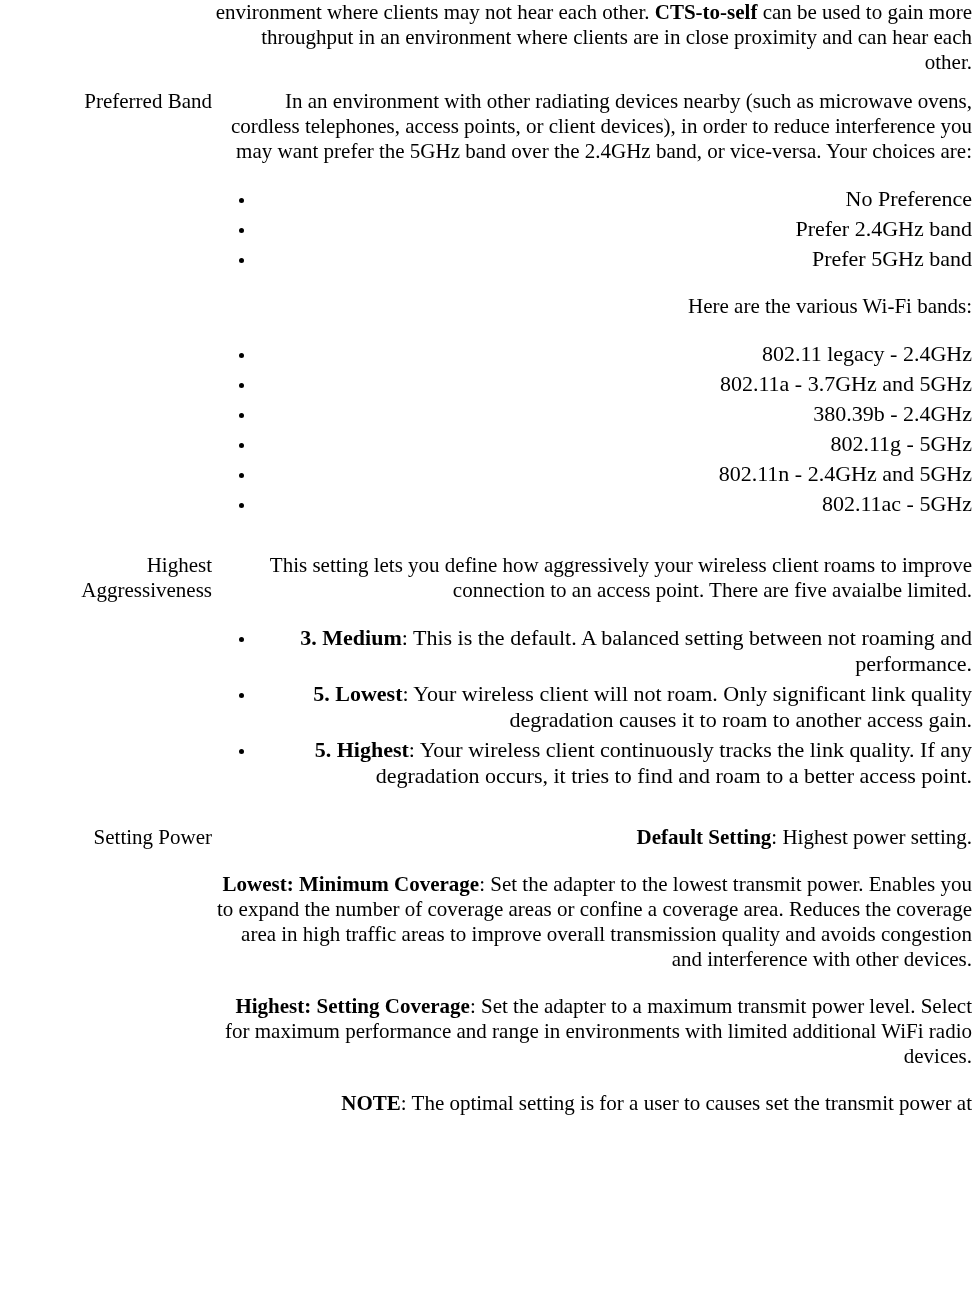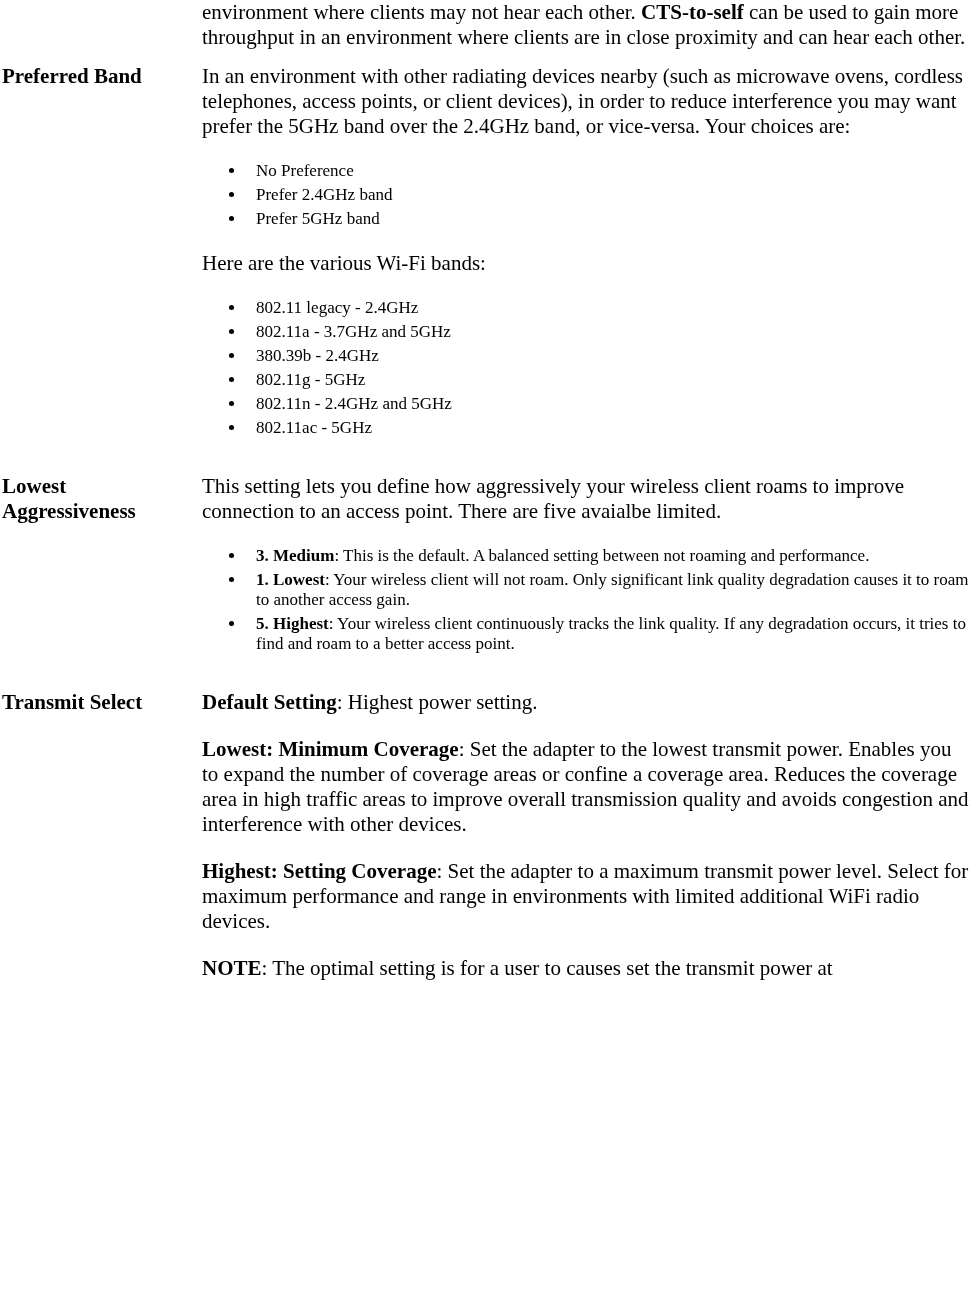--- a/index.html
+++ b/index.html
@@ -7,47 +7,48 @@
       font-size: 21px;
       margin: 0;
       padding: 0;
       color: #000;
       width: 972px;
       background: #fff;
     }
     table {
       border-collapse: collapse;
       width: 100%;
+      text-align: right;
     }
     td {
       vertical-align: top;
       padding: 0;
       padding-bottom: 14px;
     }
     td.label {
       width: 200px;
       padding-right: 0;
-      padding-left: 2px;
-      font-weight: bold;
+      padding-left: 12px;
+      font-weight: normal;
     }
     td.desc {
       padding-right: 0;
     }
     ul {
       margin: 22px 0;
       padding-left: 44px;
     }
     li {
       margin-bottom: 4px;
       padding-left: 10px;
       list-style-type: disc;
       font-size: 17px;
     }
     li span {
-      font-size: 17px;
+      font-size: 22px;
     }
     p {
       margin: 22px 0 0 0;
     }
     p.first {
       margin-top: 0;
     }
     b {
       font-weight: bold;
     }
@@ -79,33 +80,33 @@
         <li><span>802.11a - 3.7GHz and 5GHz</span></li>
         <li><span>380.39b - 2.4GHz</span></li>
         <li><span>802.11g - 5GHz</span></li>
         <li><span>802.11n - 2.4GHz and 5GHz</span></li>
         <li><span>802.11ac - 5GHz</span></li>
       </ul>
     </td>
   </tr>
 
   <tr>
-    <td class="label">Lowest Aggressiveness</td>
+    <td class="label">Highest Aggressiveness</td>
     <td class="desc">
       <p class="first">This setting lets you define how aggressively your wireless client roams to improve connection to an access point. There are five avaialbe limited.</p>
       <ul>
         <li><span><b>3. Medium</b><span>: This is the default. A balanced setting between not roaming and performance.</span></span></li>
-        <li><span><b>1. Lowest</b><span>: Your wireless client will not roam. Only significant link quality degradation causes it to roam to another access gain.</span></span></li>
+        <li><span><b>5. Lowest</b><span>: Your wireless client will not roam. Only significant link quality degradation causes it to roam to another access gain.</span></span></li>
         <li><span><b>5. Highest</b><span>: Your wireless client continuously tracks the link quality. If any degradation occurs, it tries to find and roam to a better access point.</span></span></li>
       </ul>
     </td>
   </tr>
 
   <tr>
-    <td class="label">Transmit Select</td>
+    <td class="label">Setting Power</td>
     <td class="desc">
       <p class="first"><b>Default Setting</b><span>: Highest power setting.</span></p>
       <p><b>Lowest: Minimum Coverage</b><span>: Set the adapter to the lowest transmit power. Enables you to expand the number of coverage areas or confine a coverage area. Reduces the coverage area in high traffic areas to improve overall transmission quality and avoids congestion and interference with other devices.</span></p>
       <p><b>Highest: Setting Coverage</b><span>: Set the adapter to a maximum transmit power level. Select for maximum performance and range in environments with limited additional WiFi radio devices.</span></p>
       <p><b>NOTE</b><span>: The optimal setting is for a user to causes set the transmit power at</span></p>
     </td>
   </tr>
 </tbody>
   </table>
 

